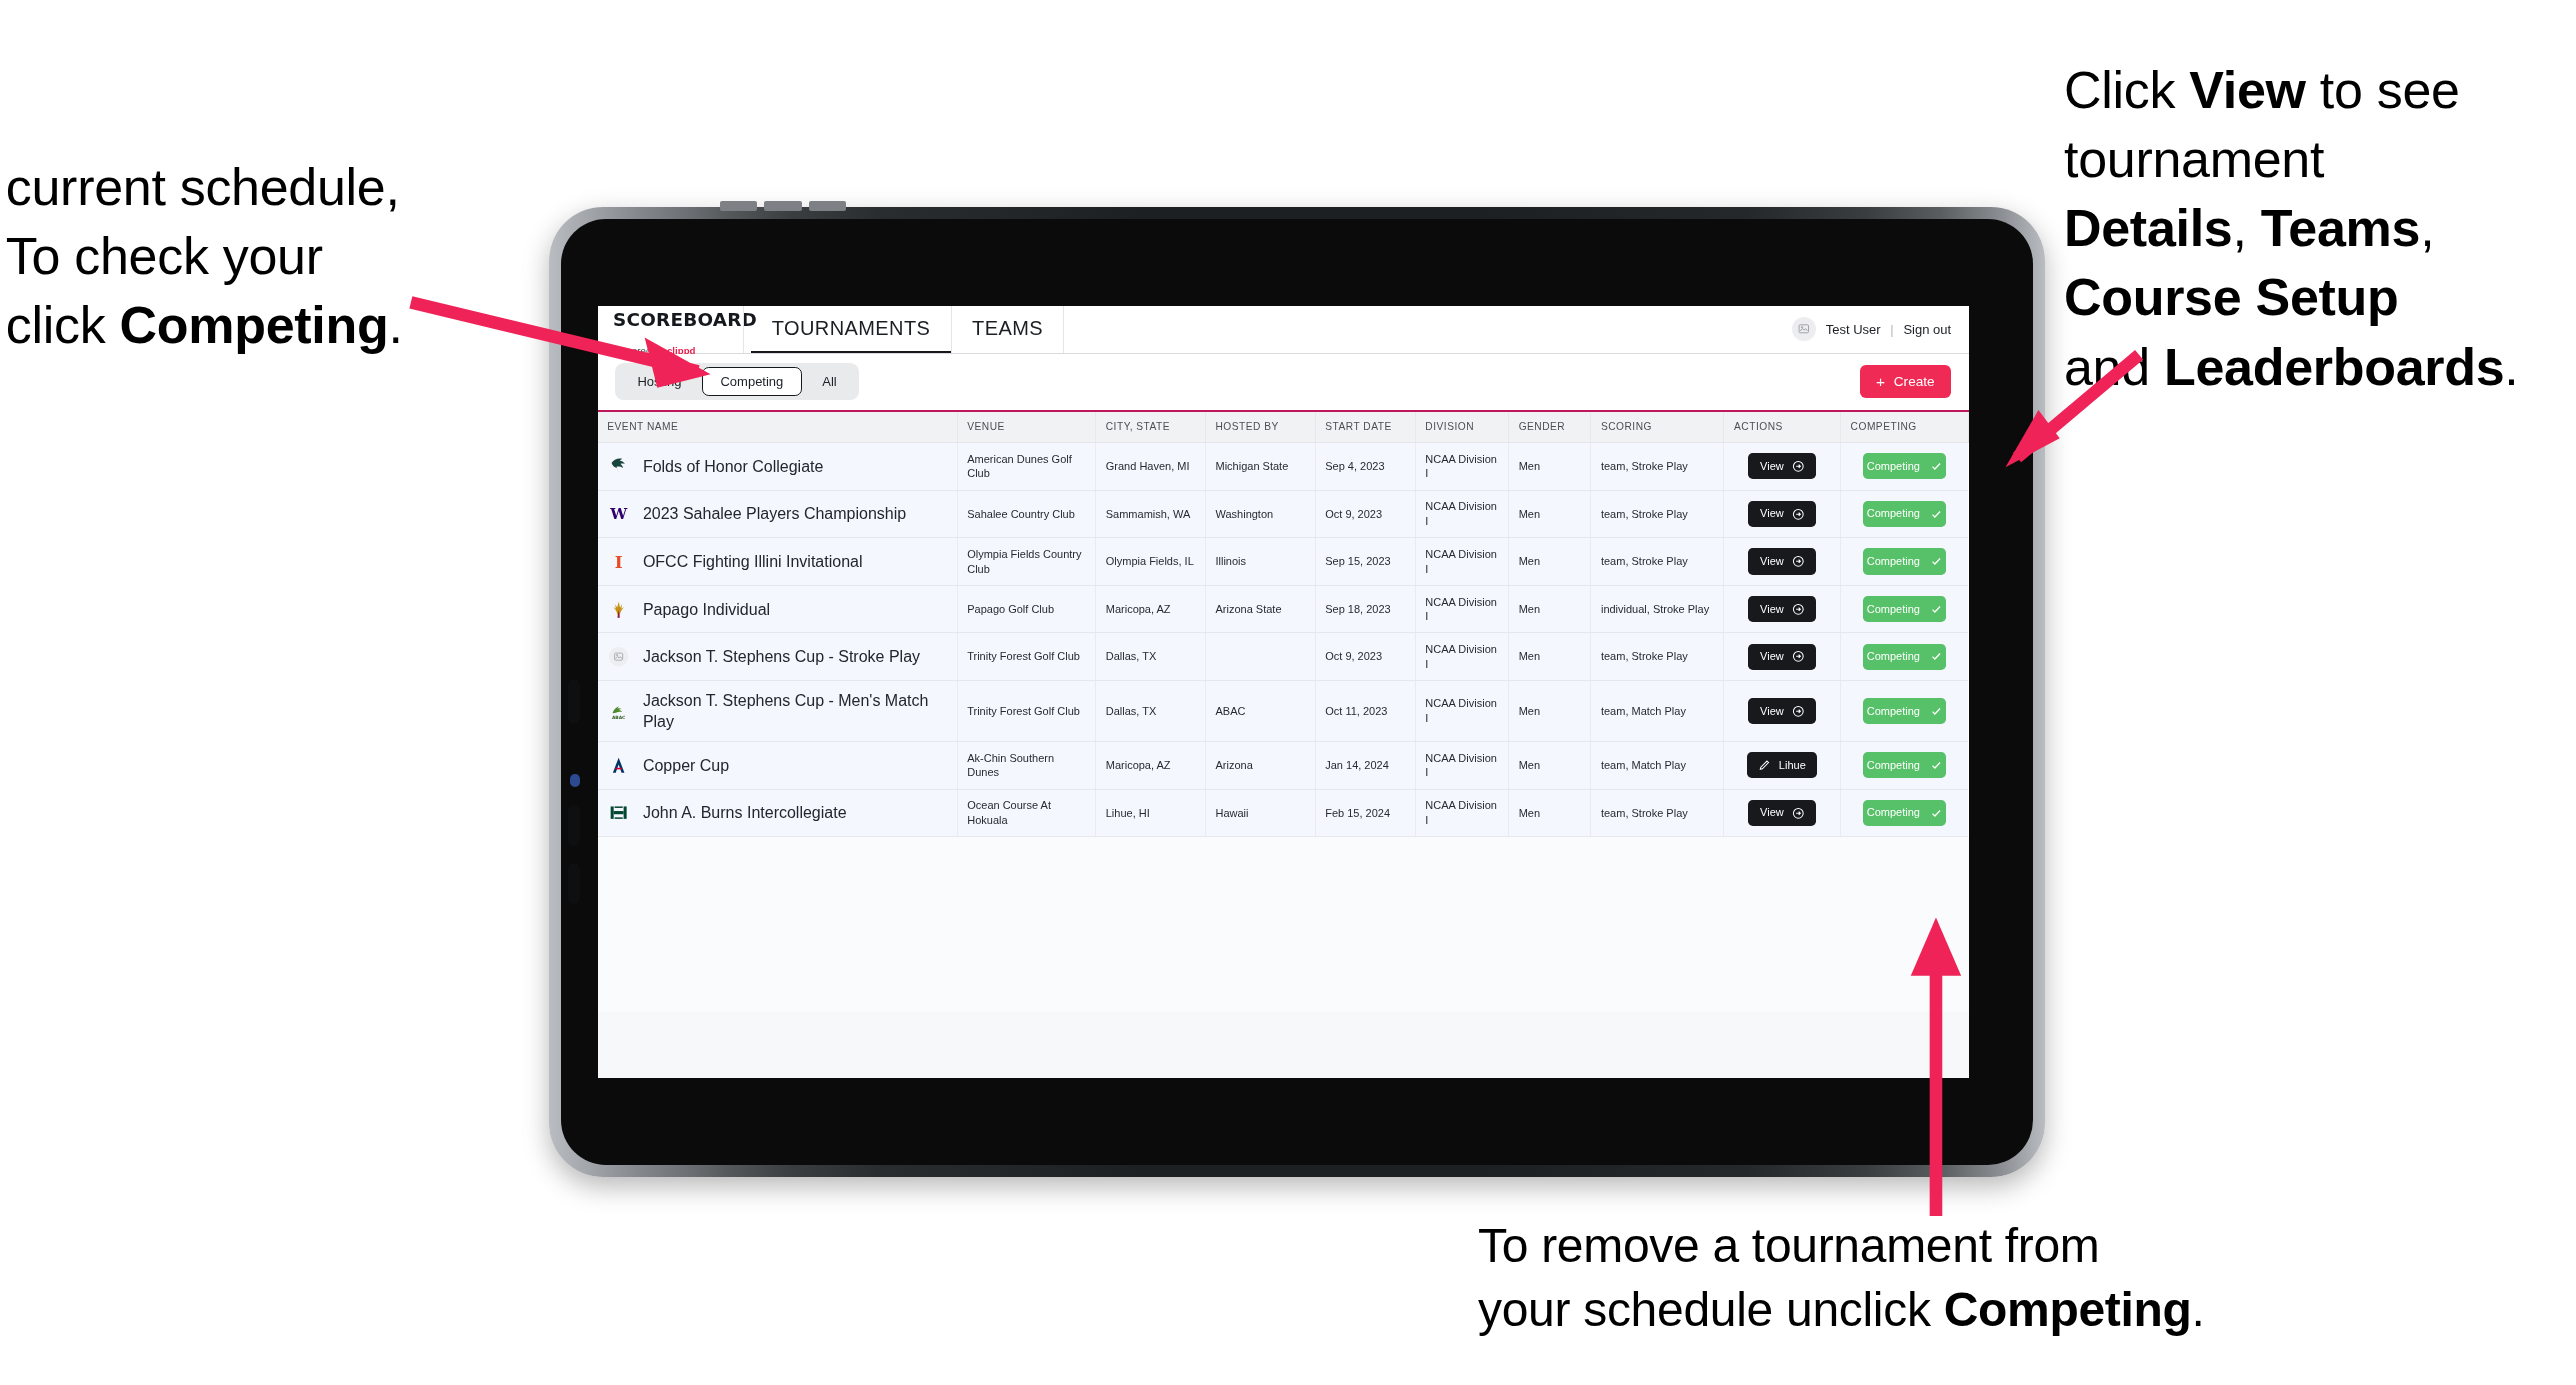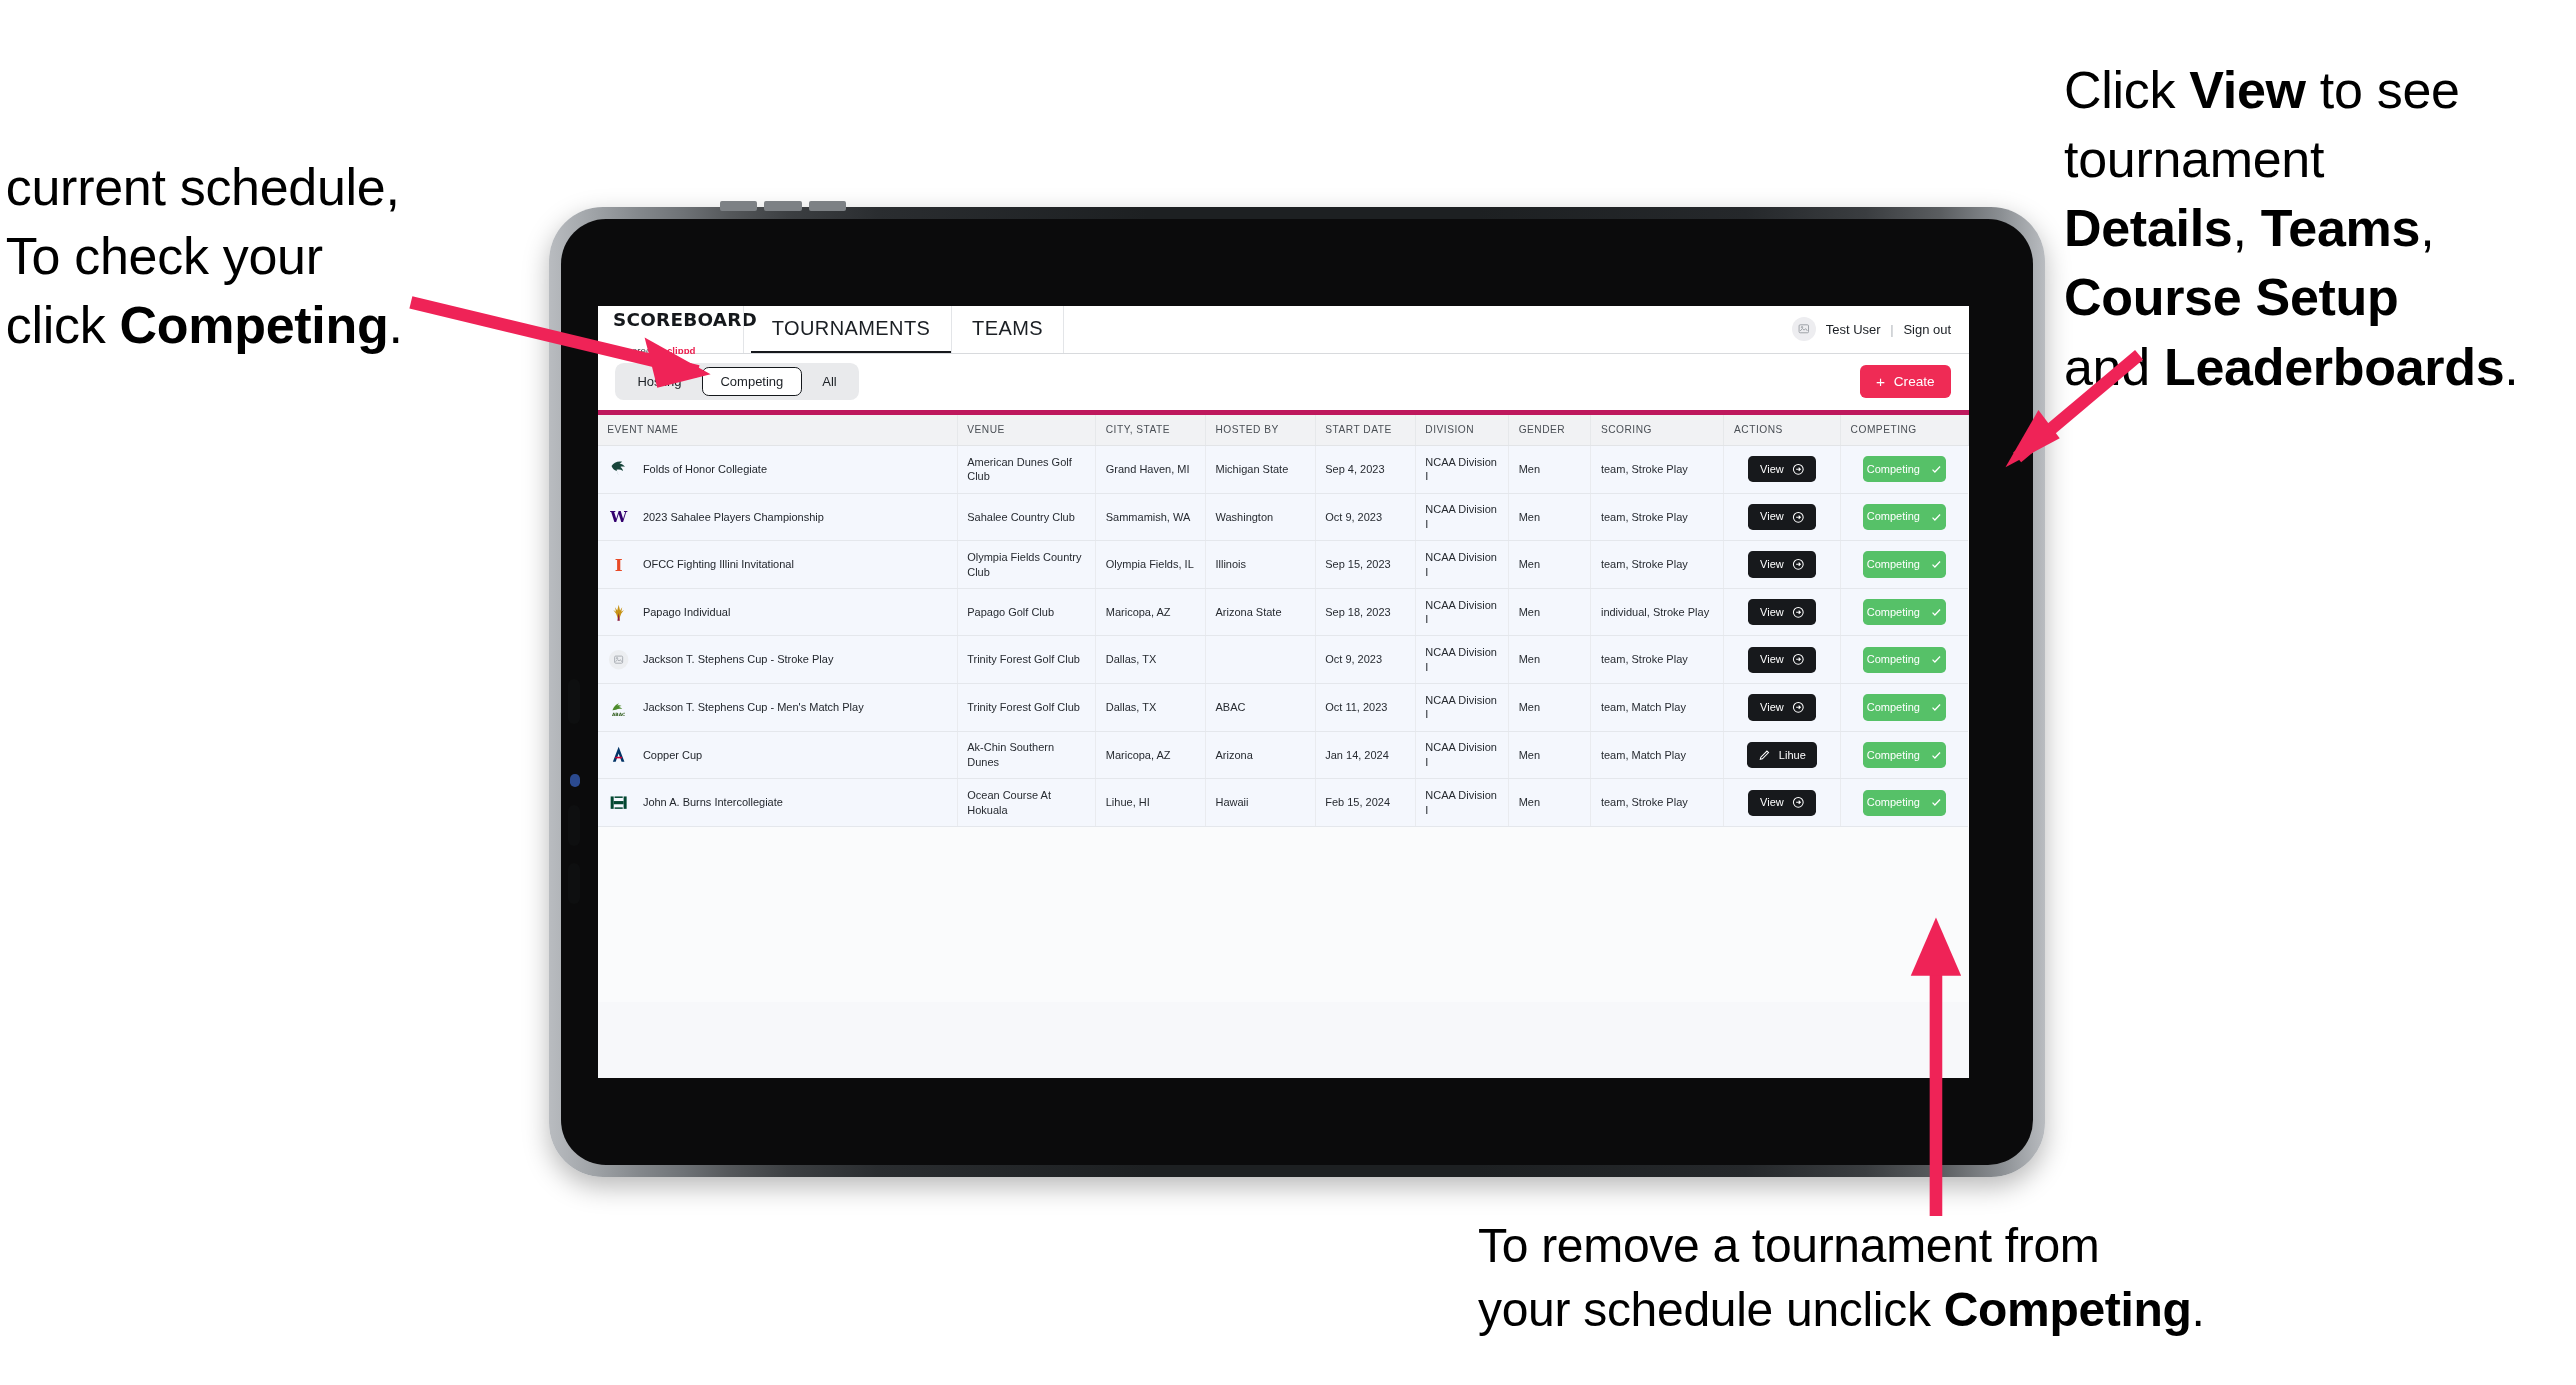--- a/index.html
+++ b/index.html
@@ -121,37 +121,37 @@
   }
   .create-btn .plus { font-size: 15.5px; line-height: 1; }
 
   
   .table-wrap { background: #fff; }
   table.tournaments { width: 100%; border-collapse: collapse; table-layout: fixed; }
   table.tournaments thead th {
     background: #f1f2f4; color: #4a4f55;
     font-size: 10.2px; font-weight: 400; letter-spacing: 0.5px;
     text-align: left; padding: 9.7px 9.7px; height: 30px;
-    border-top: 5px solid #be185d; border-bottom: 1px solid #e2e4e7;
+    border-top: 2px solid #be185d; border-bottom: 1px solid #e2e4e7;
     border-right: 1px solid #e6e8ea;
     vertical-align: middle;
   }
   table.tournaments tbody td {
     font-size: 11px; color: #272b31;
     padding: 8.7px 9.7px; vertical-align: middle;
     border-bottom: 1px solid #e4e7ec; border-right: 1px solid #e9ebef;
     background: #f4f7fd;
     line-height: 1.33;
   }
   table.tournaments tbody tr td:last-child { border-right: none; }
   .evt-cell { display: flex; align-items: center; gap: 12.6px; }
   .evt-logo { width: 23px; height: 23px; flex: 0 0 23px; display: flex;
               align-items: center; justify-content: center; }
   .evt-logo svg { display: block; }
-  .evt-name { font-size: 11px; color: #23272d; }
+  .evt-name { font-size: 16px; color: #23272d; }
 
   .col-event   { width: 262px; }
   .col-venue   { width: 101px; }
   .col-city    { width: 80px; }
   .col-host    { width: 80px; }
   .col-date    { width: 73px; }
   .col-div     { width: 68px; }
   .col-gender  { width: 60px; }
   .col-scoring { width: 97px; }
   .col-actions { width: 85px; }

